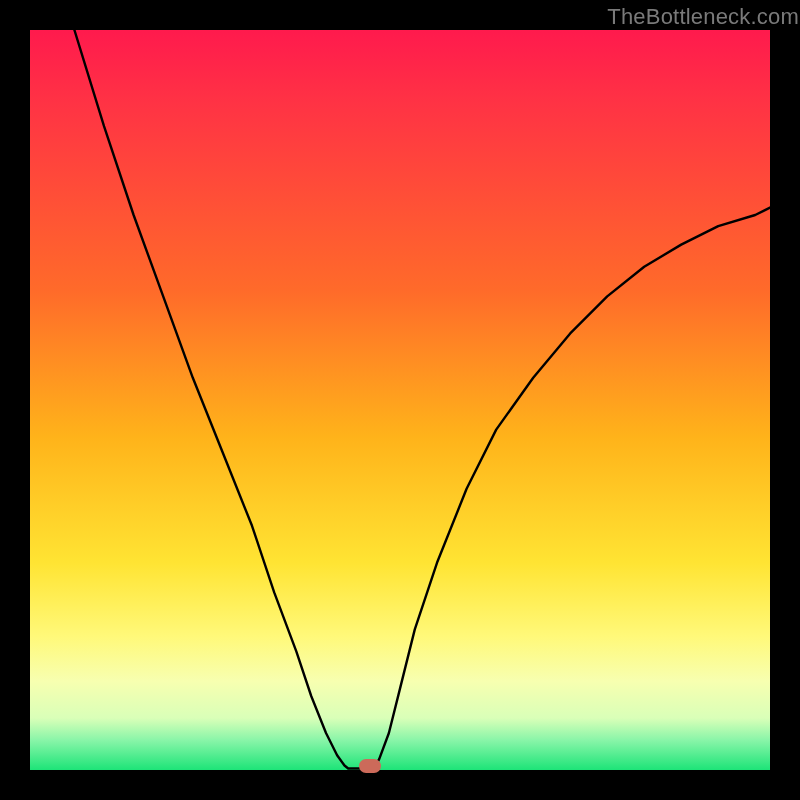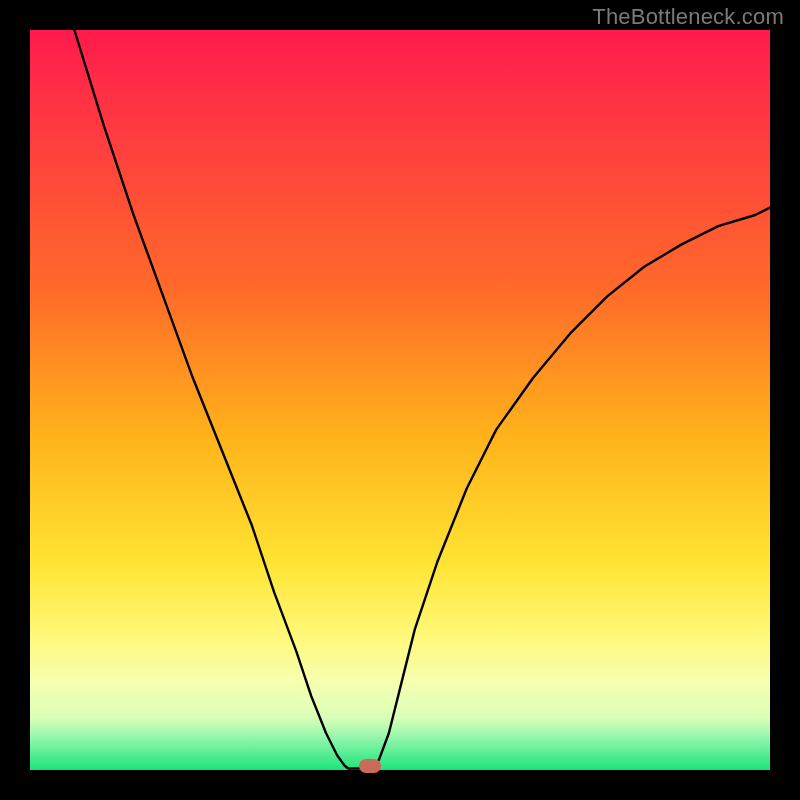--- a/index.html
+++ b/index.html
@@ -34,21 +34,21 @@
       #fff97a 82%,
       #f7ffb0 88%,
       #d9ffb8 93%,
       #88f5a8 96%,
       #1de478 100%
     );
   }
   .watermark {
     position: absolute;
     top: 4px;
-    right: 16px;
+    right: 1px;
     color: #7a7a7a;
     font-size: 22px;
     letter-spacing: 0.2px;
     user-select: none;
   }
   svg.curve {
     position: absolute;
     left: 0;
     top: 0;
     width: 740px;

